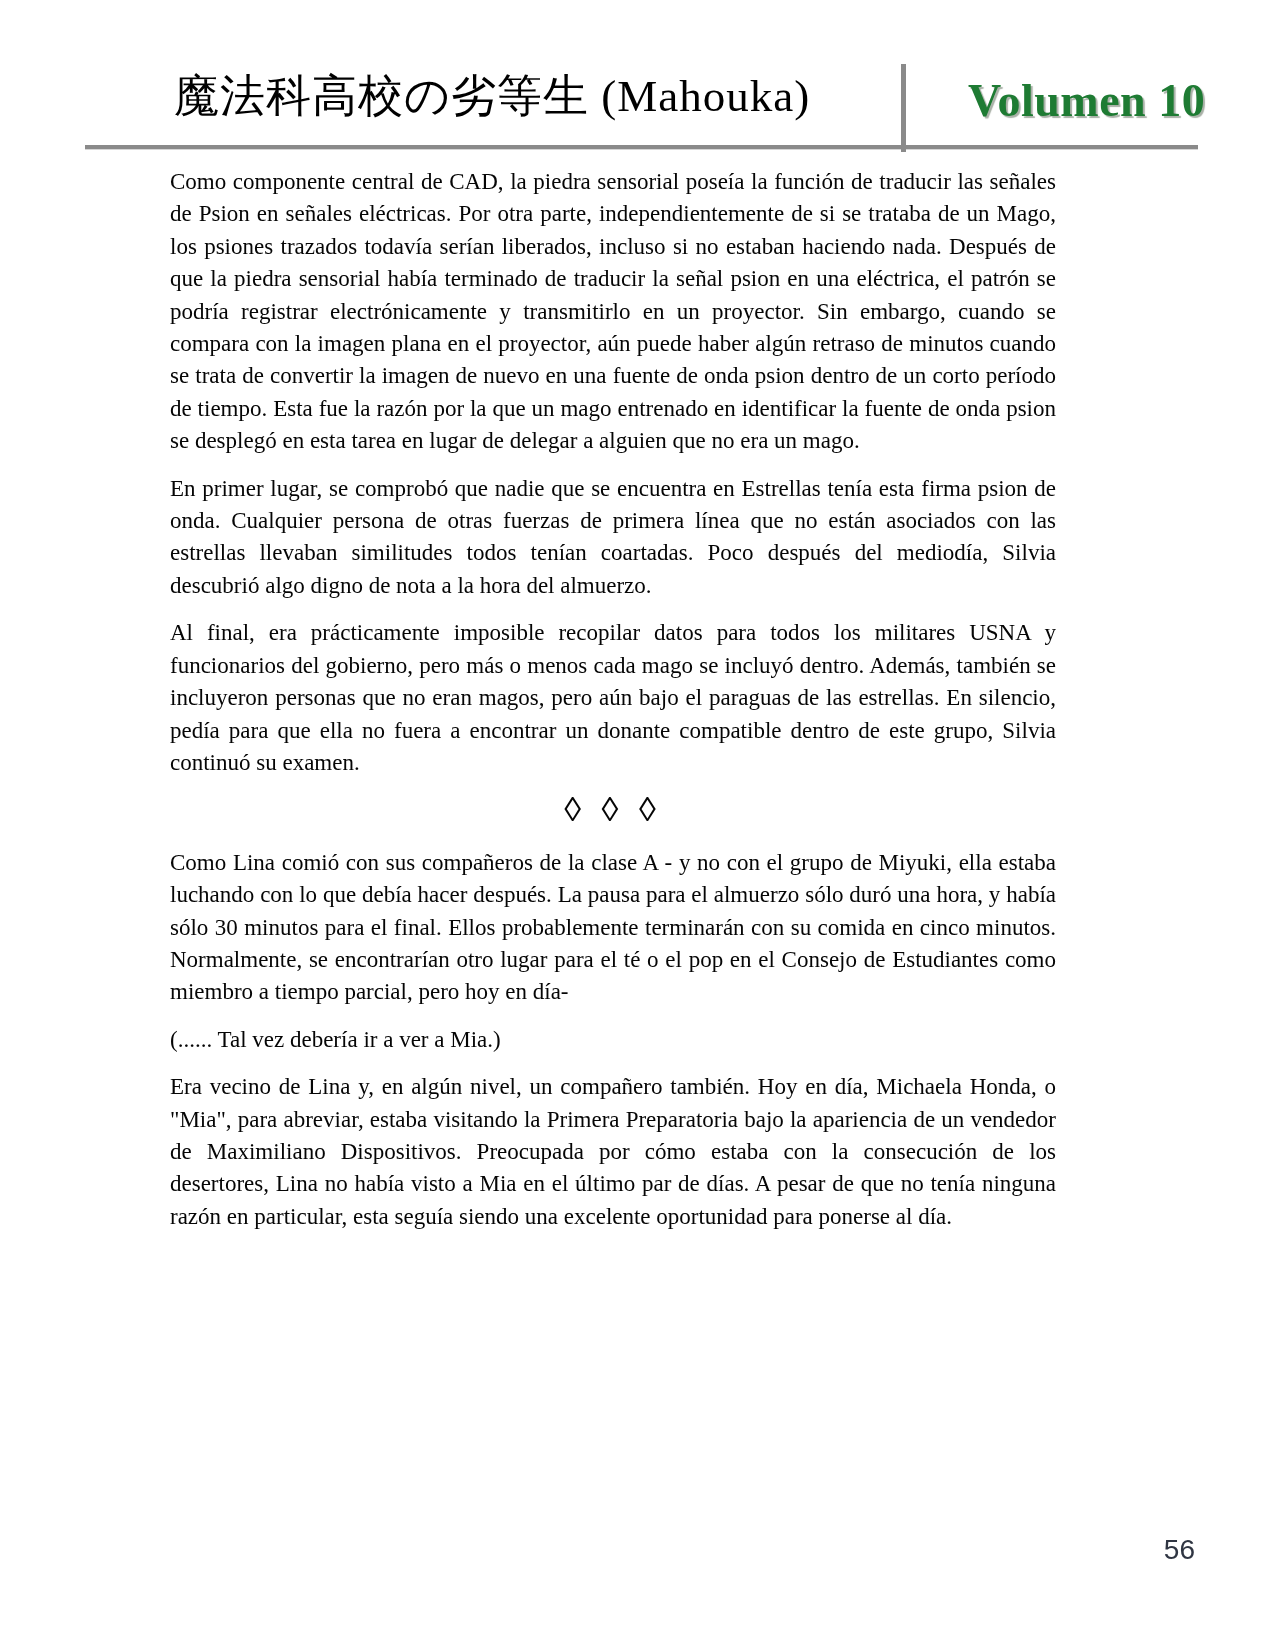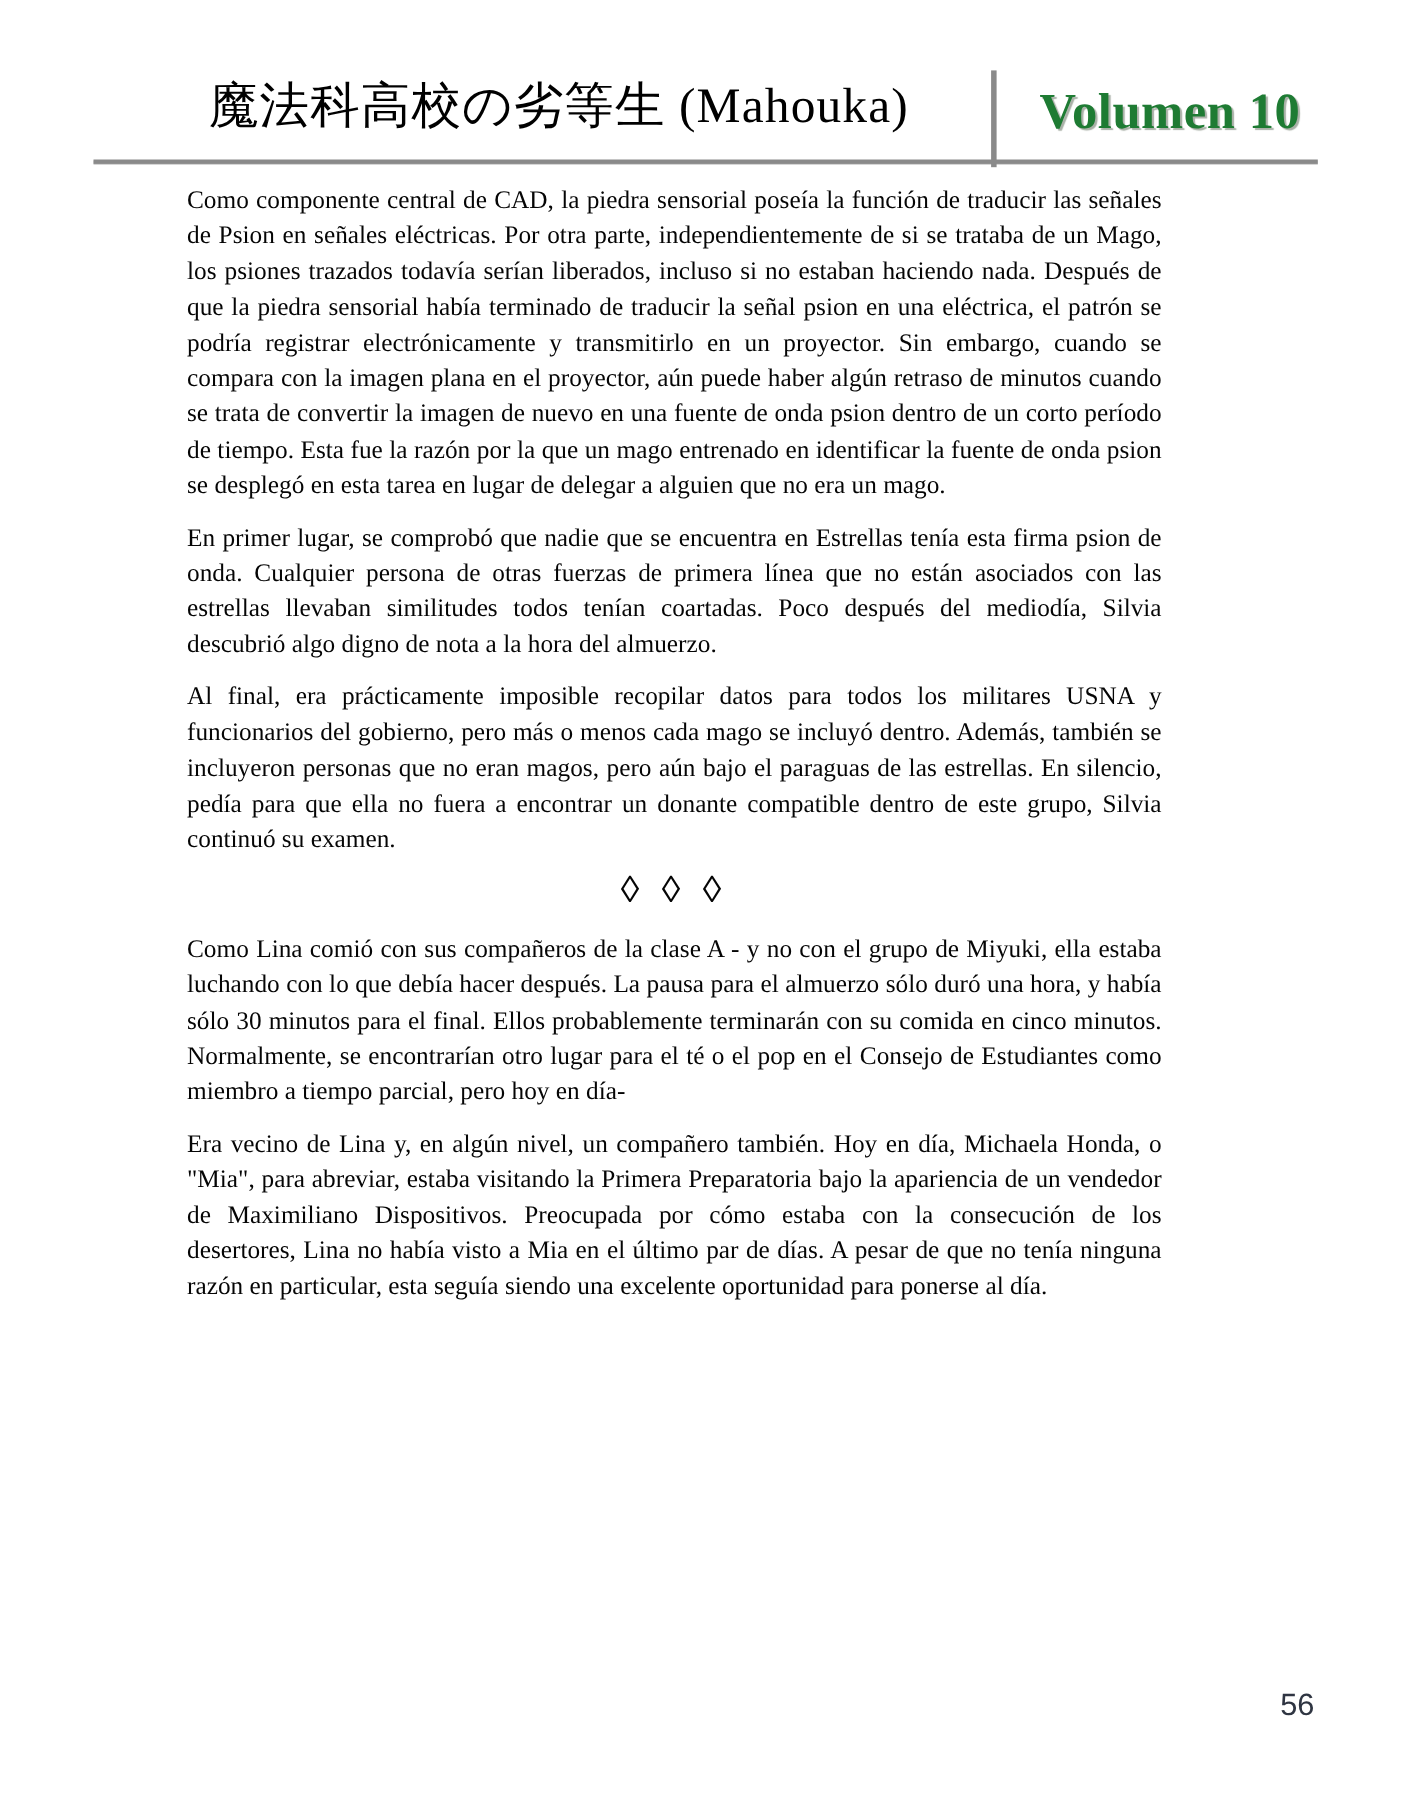--- a/index.html
+++ b/index.html
@@ -17,40 +17,40 @@
     height: 1650px;
     background: #ffffff;
     overflow: hidden;
     font-family: "Liberation Serif", serif;
     color: var(--text-black);
   }
 
   
   .series-title {
     position: absolute;
-    left: 190px;
+    left: 174px;
     top: 72px;
     width: 700px;
     font-size: 45px;
     line-height: 1.1;
     color: #000;
     white-space: nowrap;
     letter-spacing: 1px;
   }
   .header-vbar {
     position: absolute;
     left: 901px;
     top: 64px;
     width: 5px;
     height: 88px;
     background: var(--rule-gray);
   }
   .volume-label {
     position: absolute;
-    left: 945px;
+    left: 968px;
     top: 74px;
     font-size: 46px;
     font-weight: bold;
     color: var(--volume-green);
     text-shadow: 2px 2px 1px var(--volume-shadow);
     white-space: nowrap;
     letter-spacing: 0.5px;
   }
   .header-rule {
     position: absolute;
@@ -106,18 +106,19 @@
   <div class="volume-label">Volumen 10</div>
 
   <div class="header-rule"></div>
 
   <div class="page-body">
     <p>Como componente central de CAD, la piedra sensorial poseía la función de traducir las señales de Psion en señales eléctricas. Por otra parte, independientemente de si se trataba de un Mago, los psiones trazados todavía serían liberados, incluso si no estaban haciendo nada. Después de que la piedra sensorial había terminado de traducir la señal psion en una eléctrica, el patrón se podría registrar electrónicamente y transmitirlo en un proyector. Sin embargo, cuando se compara con la imagen plana en el proyector, aún puede haber algún retraso de minutos cuando se trata de convertir la imagen de nuevo en una fuente de onda psion dentro de un corto período de tiempo. Esta fue la razón por la que un mago entrenado en identificar la fuente de onda psion se desplegó en esta tarea en lugar de delegar a alguien que no era un mago.</p>
     <p>En primer lugar, se comprobó que nadie que se encuentra en Estrellas tenía esta firma psion de onda. Cualquier persona de otras fuerzas de primera línea que no están asociados con las estrellas llevaban similitudes todos tenían coartadas. Poco después del mediodía, Silvia descubrió algo digno de nota a la hora del almuerzo.</p>
     <p>Al final, era prácticamente imposible recopilar datos para todos los militares USNA y funcionarios del gobierno, pero más o menos cada mago se incluyó dentro. Además, también se incluyeron personas que no eran magos, pero aún bajo el paraguas de las estrellas. En silencio, pedía para que ella no fuera a encontrar un donante compatible dentro de este grupo, Silvia continuó su examen.</p>
     <div class="scene-divider">◊ ◊ ◊</div>
     <p>Como Lina comió con sus compañeros de la clase A - y no con el grupo de Miyuki, ella estaba luchando con lo que debía hacer después. La pausa para el almuerzo sólo duró una hora, y había sólo 30 minutos para el final. Ellos probablemente terminarán con su comida en cinco minutos. Normalmente, se encontrarían otro lugar para el té o el pop en el Consejo de Estudiantes como miembro a tiempo parcial, pero hoy en día-</p>
+    <p>(...... Tal vez debería ir a ver a Mia.)</p>
     <p>Era vecino de Lina y, en algún nivel, un compañero también. Hoy en día, Michaela Honda, o "Mia", para abreviar, estaba visitando la Primera Preparatoria bajo la apariencia de un vendedor de Maximiliano Dispositivos. Preocupada por cómo estaba con la consecución de los desertores, Lina no había visto a Mia en el último par de días. A pesar de que no tenía ninguna razón en particular, esta seguía siendo una excelente oportunidad para ponerse al día.</p>
   </div>
 
   <div class="page-number">56</div>
 
 </div>
 
 </body></html>

